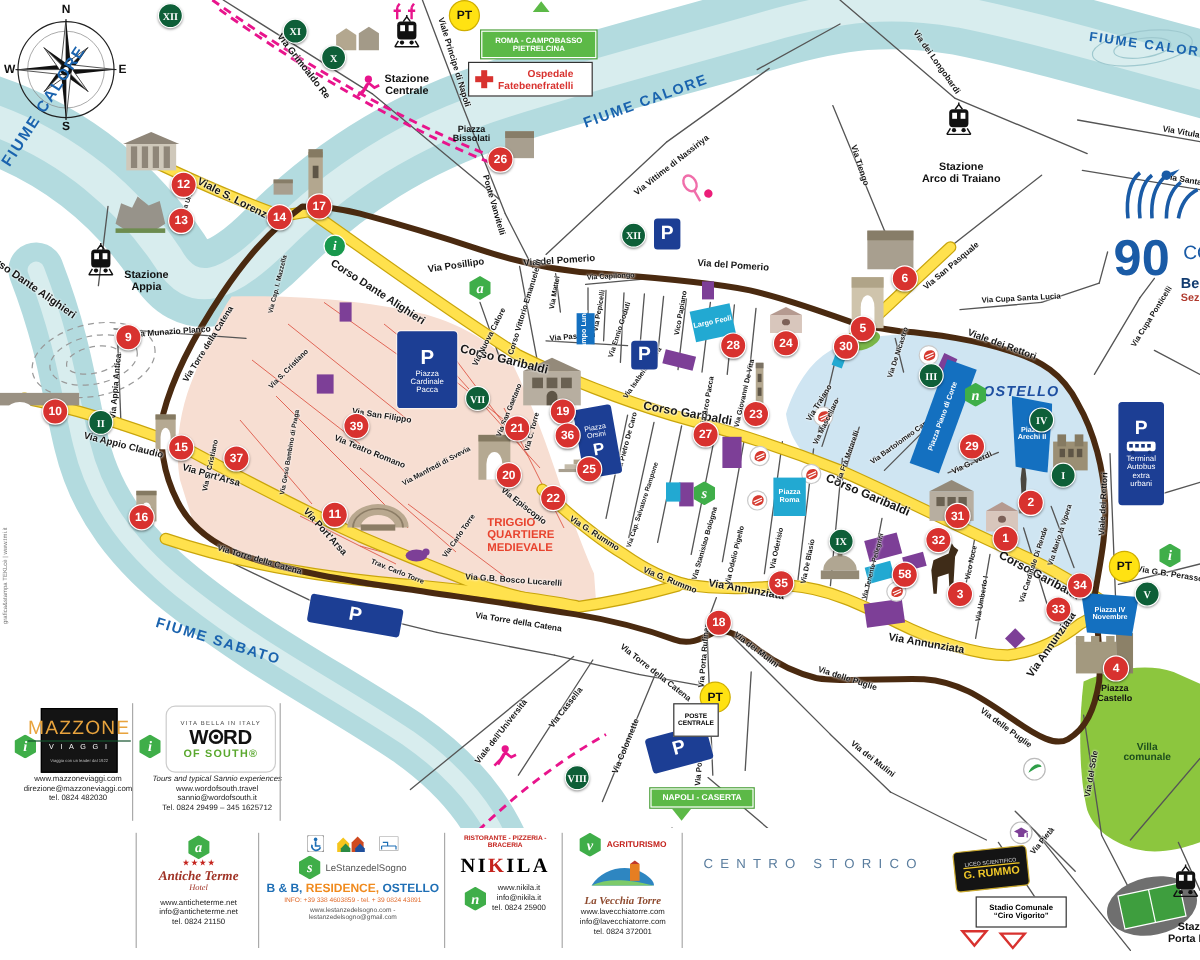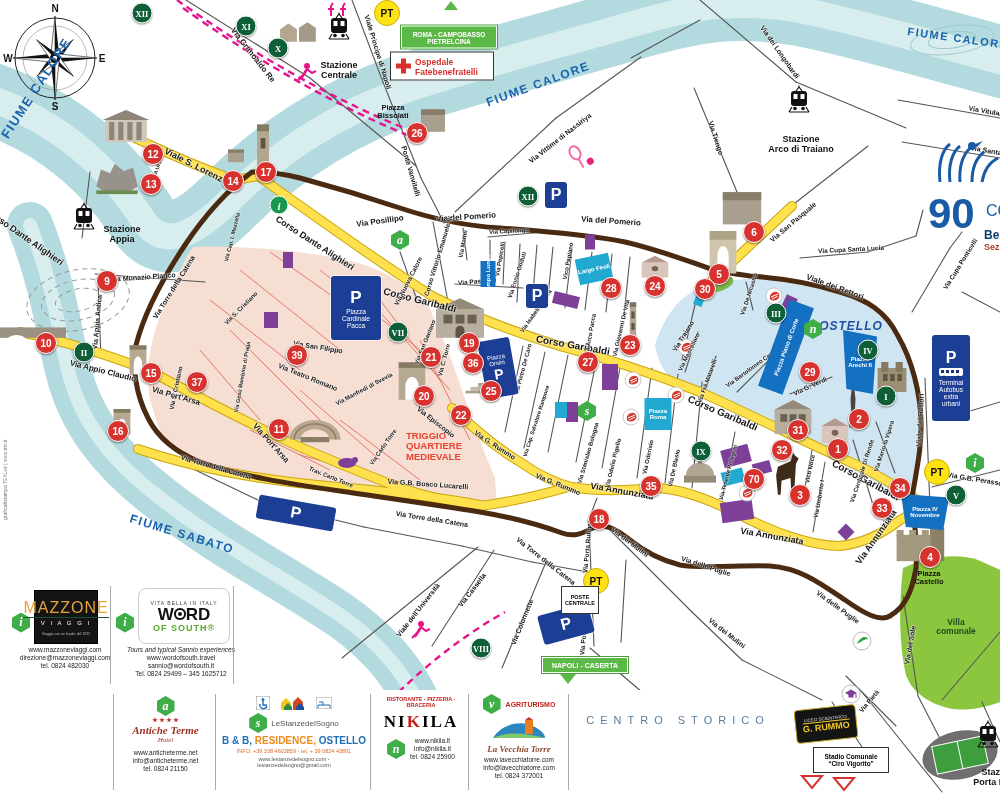--- a/index.html
+++ b/index.html
@@ -693,21 +693,21 @@
         <div>ROMA - CAMPOBASSO</div>
         <div>PIETRELCINA</div>
       </div>
       <div style="position: absolute; left: 444px; top: 1px; width: 0px; height: 0px; border-left: 7px solid transparent; border-right: 7px solid transparent; border-bottom: 9px solid rgb(92, 185, 71);"></div>
       <div class="whitebox" style="left: 442px; top: 66px; transform: translate(-50%, -50%); width: 102px; height: 27px; flex-direction: row; justify-content: flex-start;">
         <div style="width:15px;height:15px;margin:0 4px 0 5px;background:
 conic-gradient(#fff 0 0);position:relative">
           <div style="position:absolute;left:5px;top:0;width:5px;height:15px;background:#d8322f"></div>
           <div style="position:absolute;left:0;top:5px;width:15px;height:5px;background:#d8322f"></div>
         </div>
-<div style="text-align:left;color:#d8322f;font-weight:bold;font-size:8.5px;line-height:10px">
+<div style="text-align:right;color:#d8322f;font-weight:bold;font-size:8.5px;line-height:10px">
           <div>Ospedale</div>
           <div>Fatebenefratelli</div>
         </div>
       </div>
       <div class="greensign" style="left: 585px; top: 665px; transform: translate(-50%, -50%); width: 84px; height: 14px; font-size: 7px;">NAPOLI - CASERTA</div>
       <div style="position: absolute; left: 560px; top: 674px; width: 0px; height: 0px; border-left: 8px solid transparent; border-right: 8px solid transparent; border-top: 10px solid rgb(92, 185, 71);"></div>
       <div class="station-label" style="left: 339px; top: 60px; transform: translate(-50%, 0px);">
         <div>Stazione</div>
         <div>Centrale</div>
       </div>
@@ -751,21 +751,21 @@
       <div class="badge" style="left: 611px; top: 288px; transform: translate(-50%, -50%);">28</div>
       <div class="badge" style="left: 810px; top: 372px; transform: translate(-50%, -50%);">29</div>
       <div class="badge" style="left: 705px; top: 289px; transform: translate(-50%, -50%);">30</div>
       <div class="badge" style="left: 798px; top: 430px; transform: translate(-50%, -50%);">31</div>
       <div class="badge" style="left: 782px; top: 450px; transform: translate(-50%, -50%);">32</div>
       <div class="badge" style="left: 882px; top: 508px; transform: translate(-50%, -50%);">33</div>
       <div class="badge" style="left: 900px; top: 488px; transform: translate(-50%, -50%);">34</div>
       <div class="badge" style="left: 651px; top: 486px; transform: translate(-50%, -50%);">35</div>
       <div class="badge" style="left: 473px; top: 363px; transform: translate(-50%, -50%);">36</div>
       <div class="badge" style="left: 197px; top: 382px; transform: translate(-50%, -50%);">37</div>
-      <div class="badge" style="left: 754px; top: 479px; transform: translate(-50%, -50%);">70</div>
+      <div class="badge" style="left: 754px; top: 479px; transform: translate(-50%, -50%);">58</div>
       <div class="badge" style="left: 297px; top: 355px; transform: translate(-50%, -50%);">39</div>
       <div class="roman" style="left: 886px; top: 396px; transform: translate(-50%, -50%);">I</div>
       <div class="roman" style="left: 84px; top: 352px; transform: translate(-50%, -50%);">II</div>
       <div class="roman" style="left: 776px; top: 313px; transform: translate(-50%, -50%);">III</div>
       <div class="roman" style="left: 868px; top: 350px; transform: translate(-50%, -50%);">IV</div>
       <div class="roman" style="left: 956px; top: 495px; transform: translate(-50%, -50%);">V</div>
       <div class="roman" style="left: 398px; top: 332px; transform: translate(-50%, -50%);">VII</div>
       <div class="roman" style="left: 481px; top: 648px; transform: translate(-50%, -50%);">VIII</div>
       <div class="roman" style="left: 701px; top: 451px; transform: translate(-50%, -50%);">IX</div>
       <div class="roman" style="left: 278px; top: 48px; transform: translate(-50%, -50%);">X</div>

